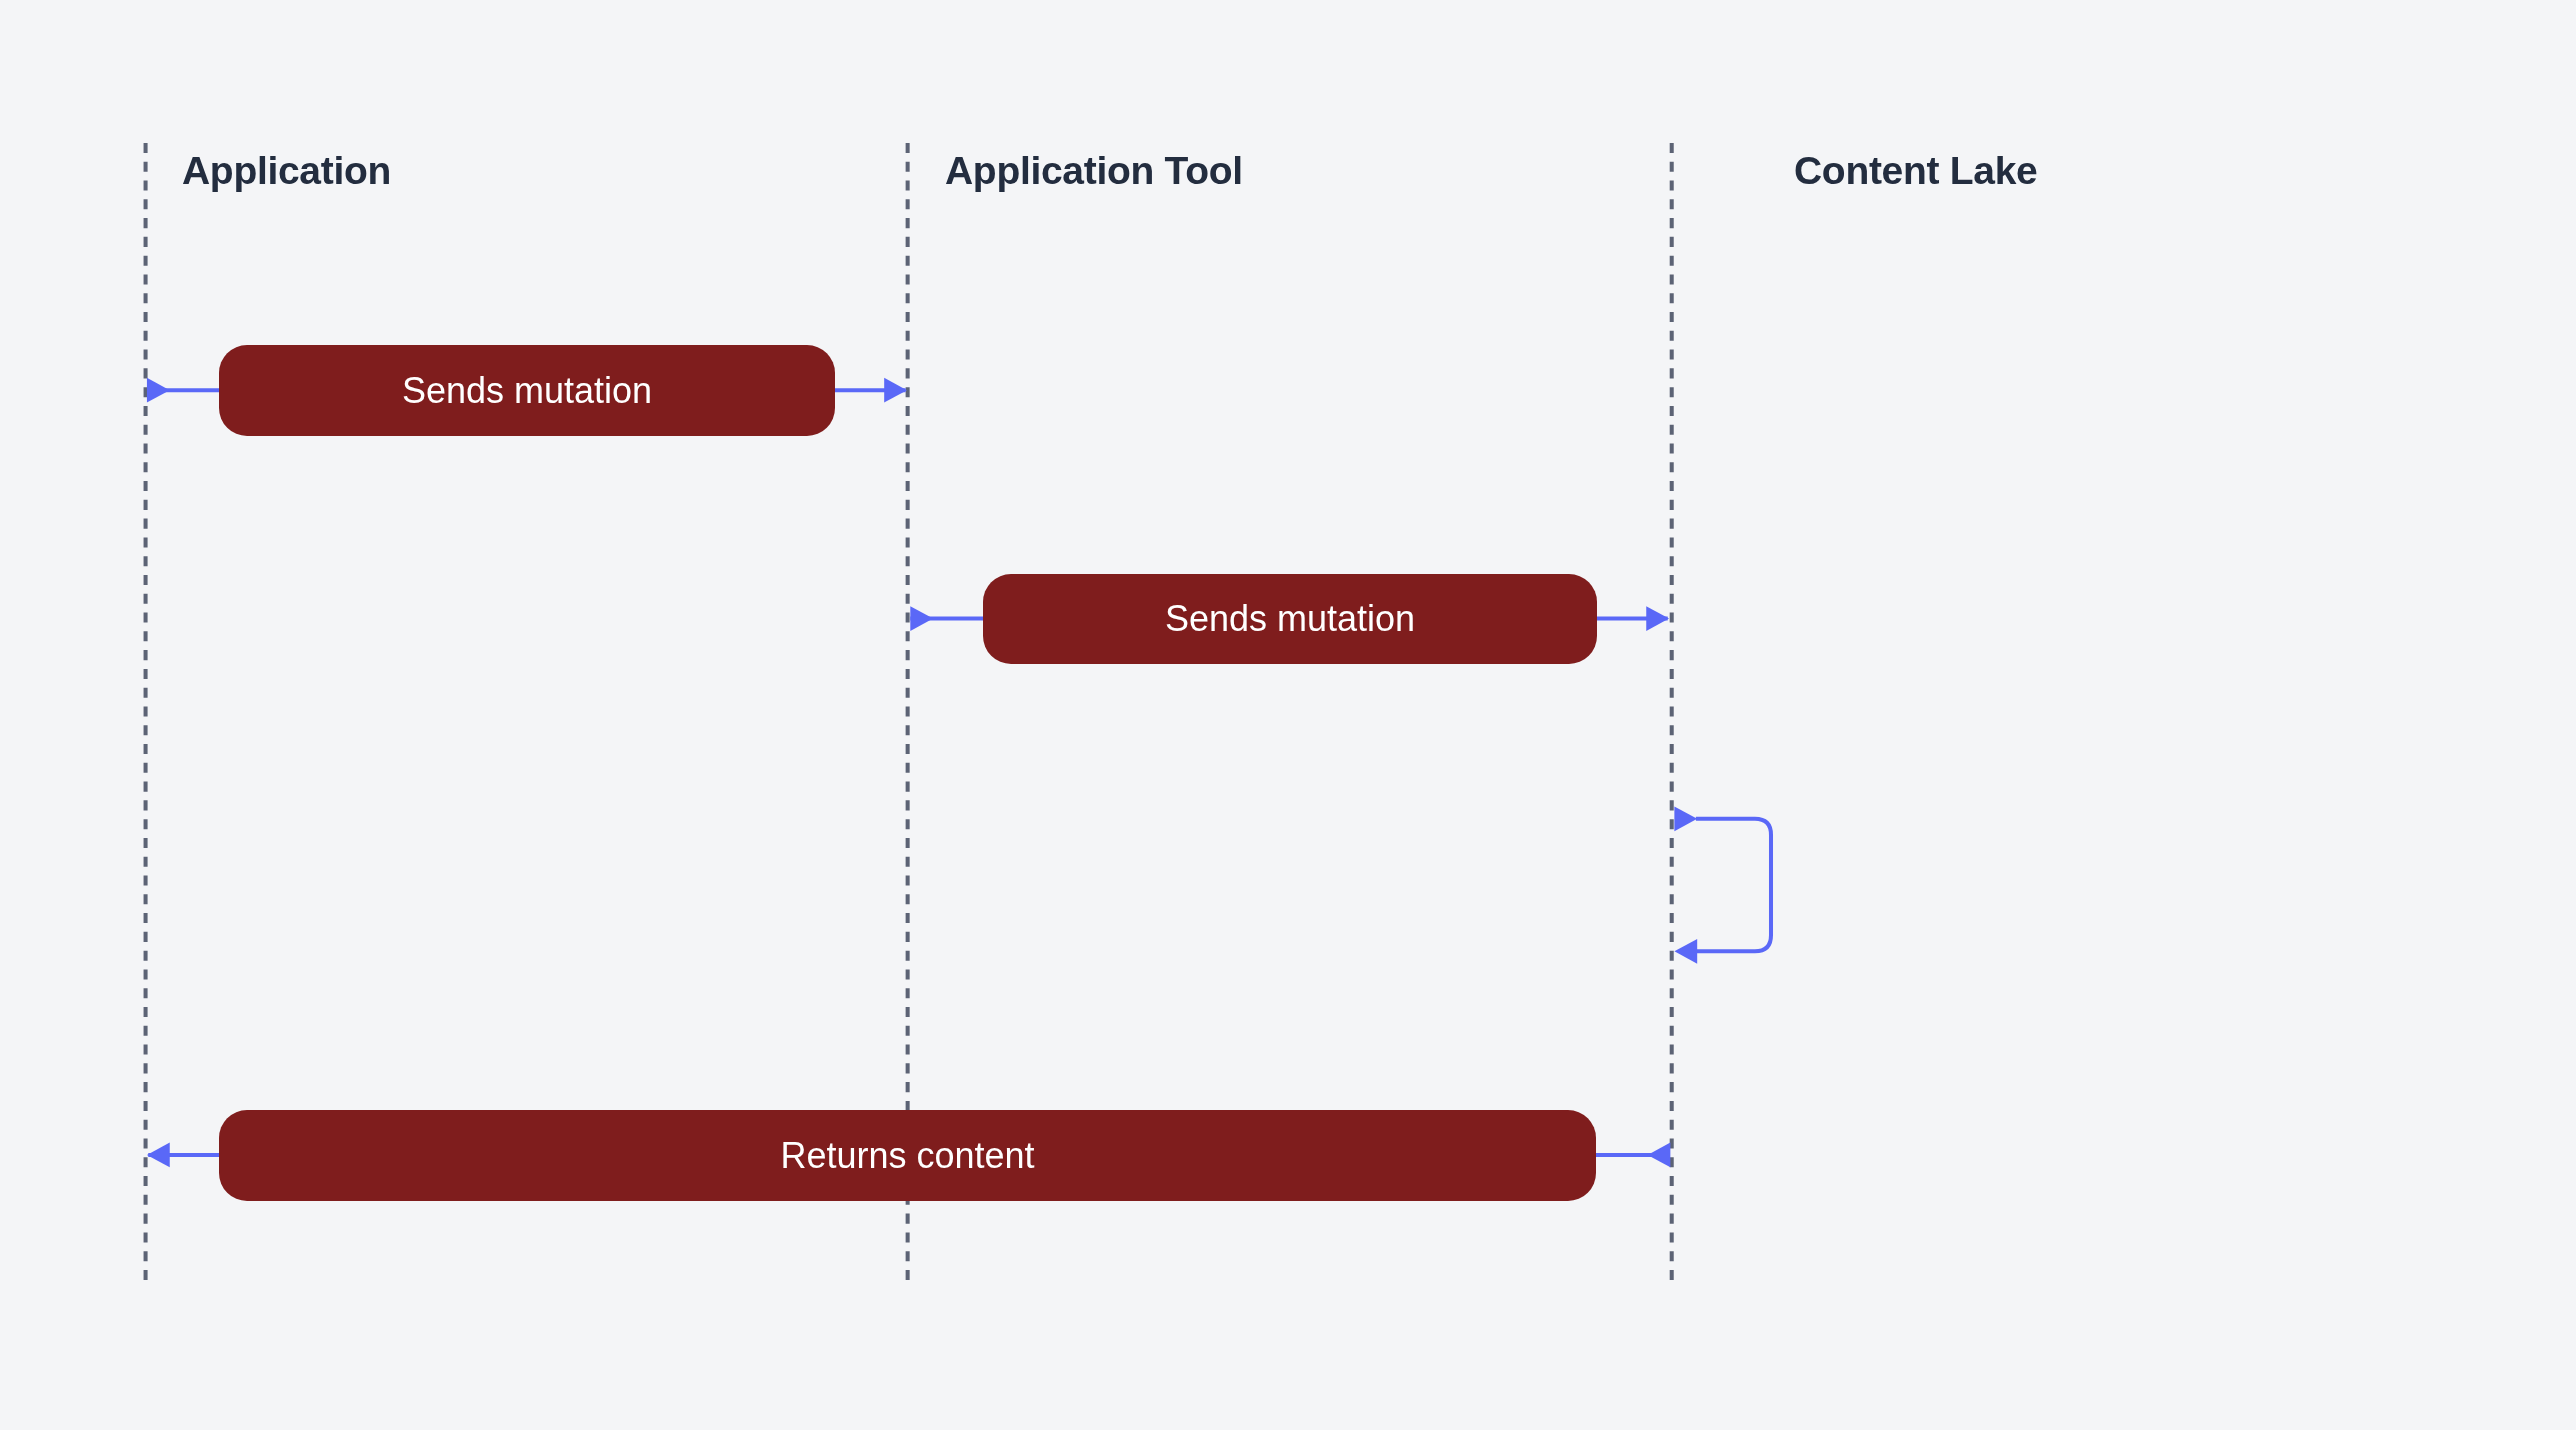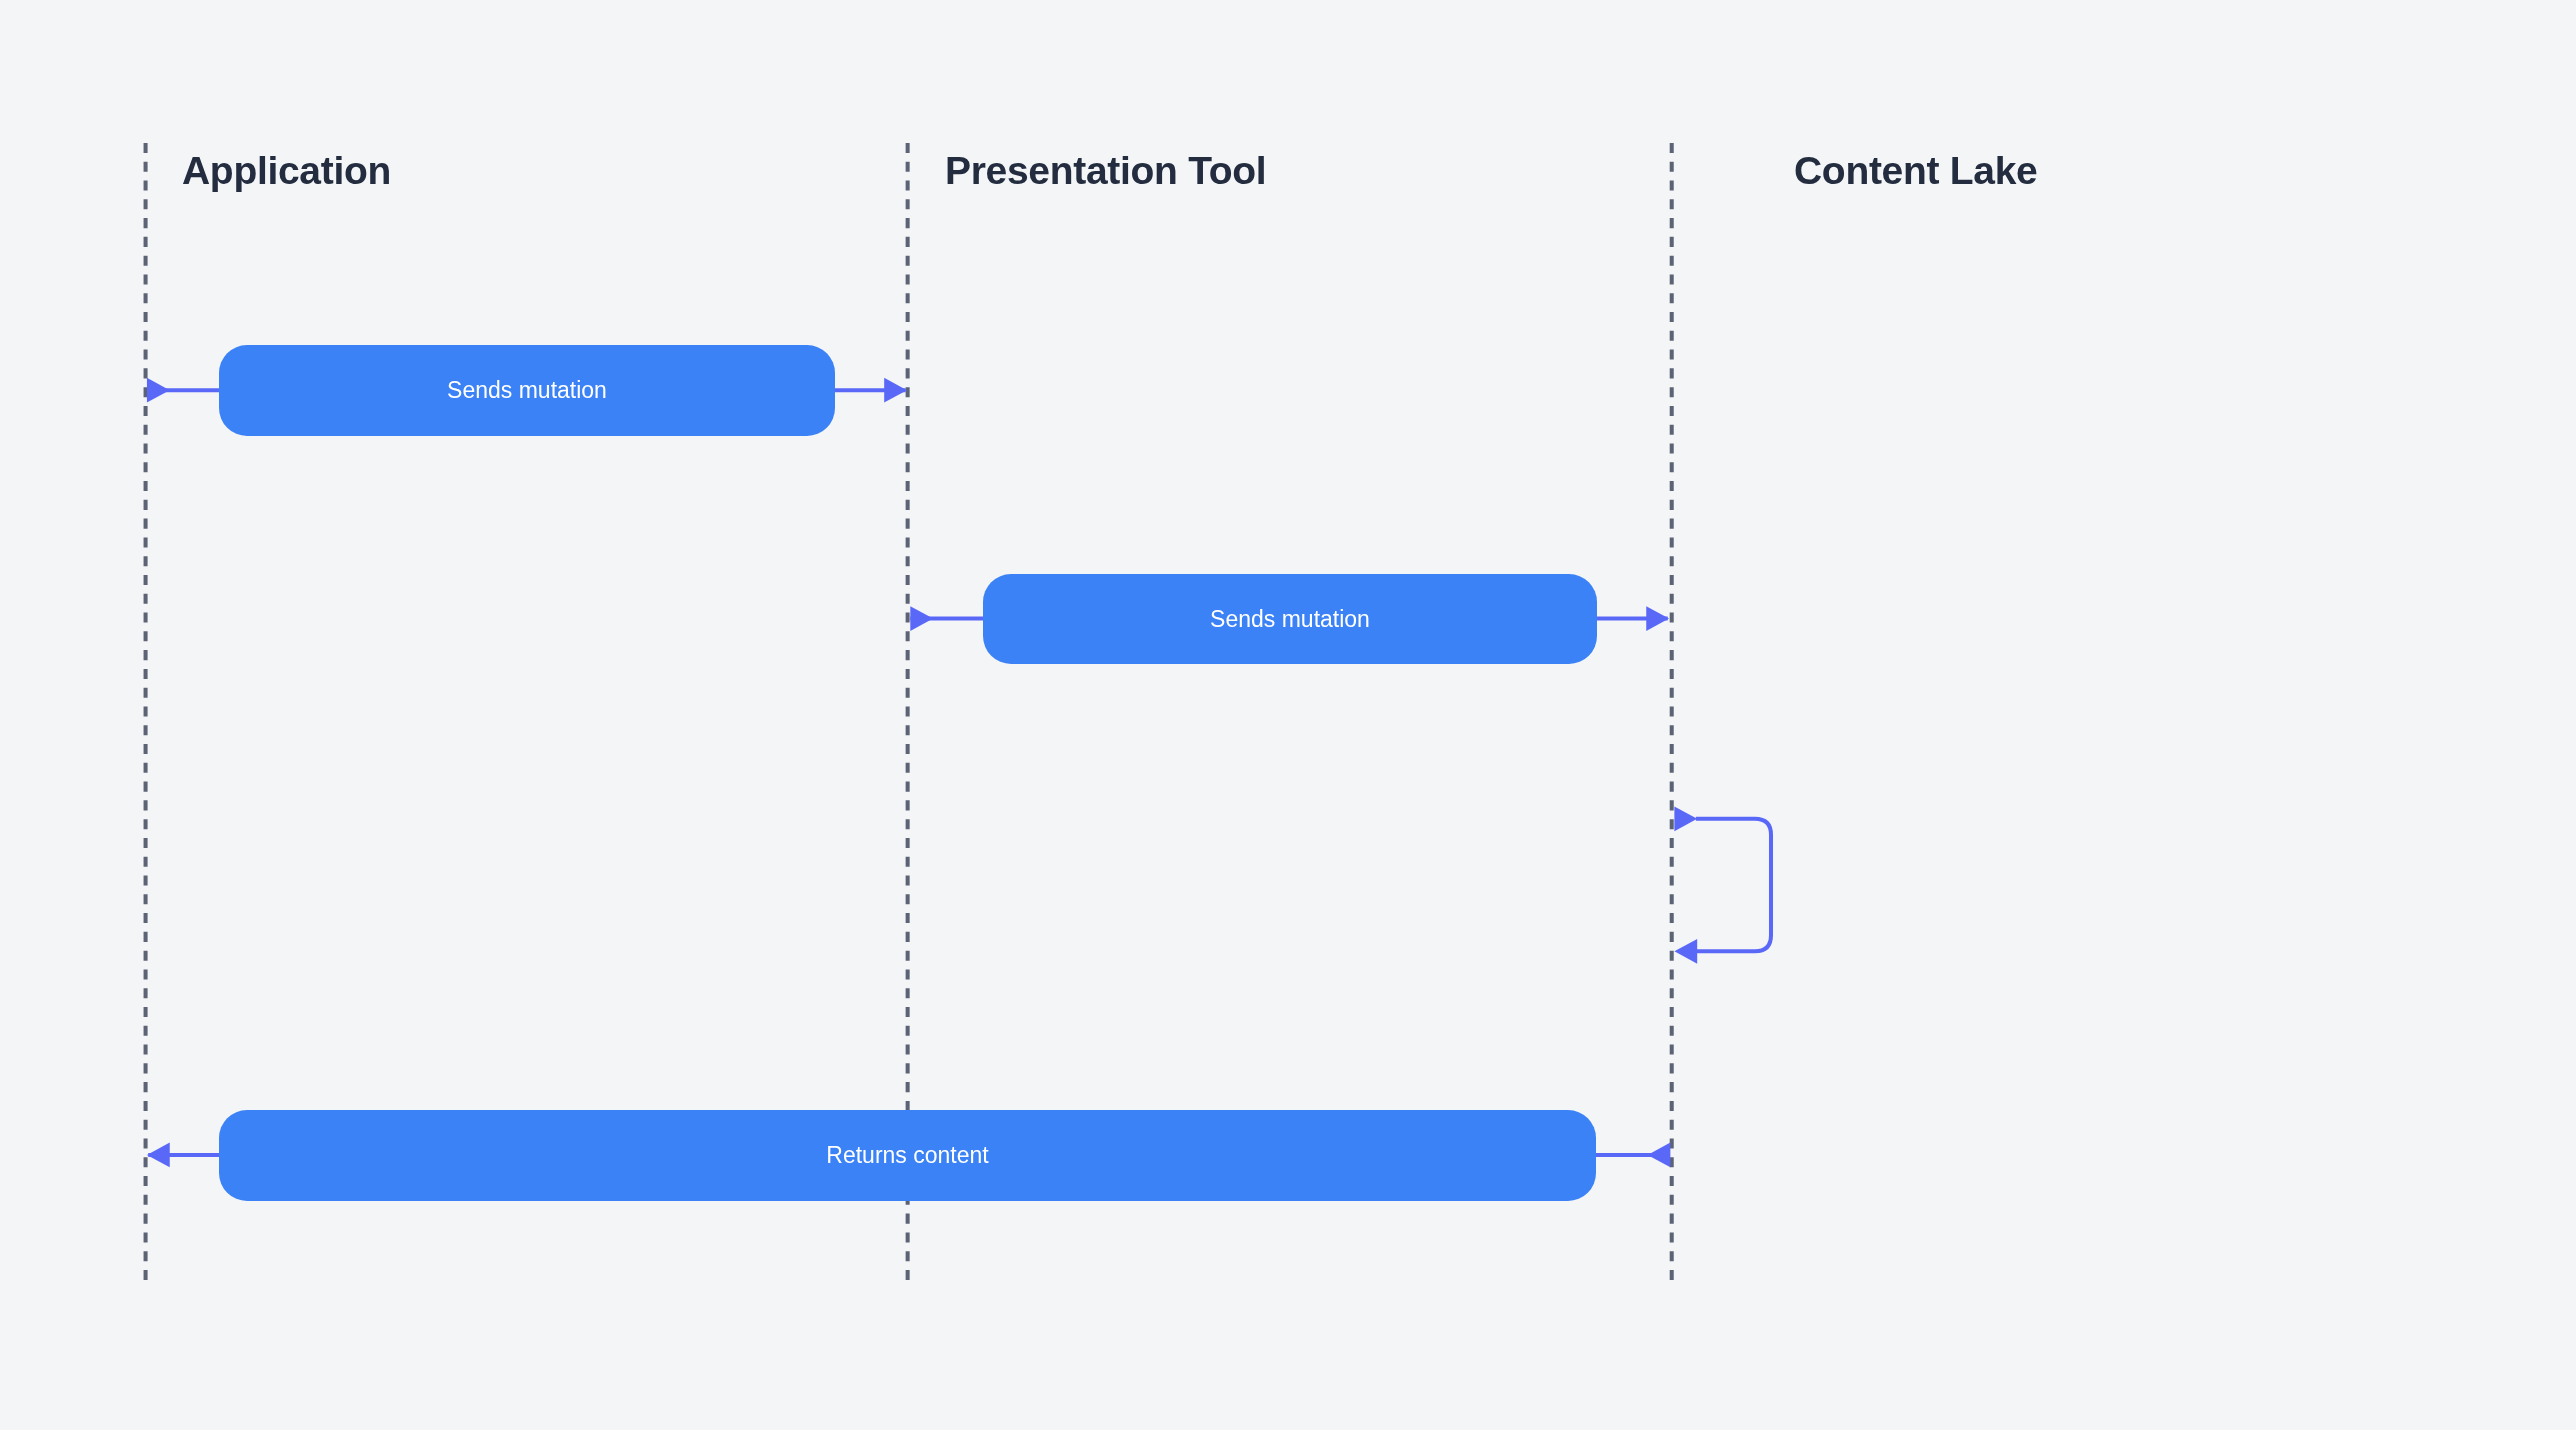--- a/index.html
+++ b/index.html
@@ -29,24 +29,24 @@
     white-space: nowrap;
   }
   .actor-app  { left: 182px;  top: 149px; }
   .actor-pres { left: 945px; top: 149px; }
   .actor-lake { left: 1794px; top: 149px; }
   .msg-box {
     position: absolute;
     display: flex;
     align-items: center;
     justify-content: center;
-    background: #3b82f6;
+    background: #7f1d1d;
     color: #ffffff;
     border-radius: 28px;
-    font-size: 23px;
+    font-size: 36px;
     font-weight: 500;
     white-space: nowrap;
   }
   .msg-1 { left: 219px;  top: 345px;  width: 616px;  height: 91px; }
   .msg-2 { left: 983px; top: 574px;  width: 614px;  height: 90px; }
   .msg-3 { left: 1746px; top: 842px; width: 614px;  height: 91px; }
   .msg-4 { left: 219px;  top: 1110px; width: 1377px; height: 91px; }
   .lifeline {
     stroke: #5c6375;
     stroke-width: 6;
@@ -92,21 +92,21 @@
     </g>
 
     <g>
       <line class="conn" x1="221" y1="1721.5" x2="2488" y2="1721.5"></line>
       <polygon class="arrowhead" points="253,1703 253,1740 219,1721.5"></polygon>
       <polygon class="arrowhead" points="2490,1703 2490,1740 2456,1721.5"></polygon>
     </g>
   </svg>
 
   <div class="actor-label actor-app">Application</div>
-  <div class="actor-label actor-pres">Presentation Tool</div>
+  <div class="actor-label actor-pres">Application Tool</div>
   <div class="actor-label actor-lake">Content Lake</div>
 
   <div class="msg-box msg-1">Sends mutation</div>
   <div class="msg-box msg-2">Sends mutation</div>
   <div class="msg-box msg-4">Returns content</div>
 
 </div>
 
 
 </body></html>

